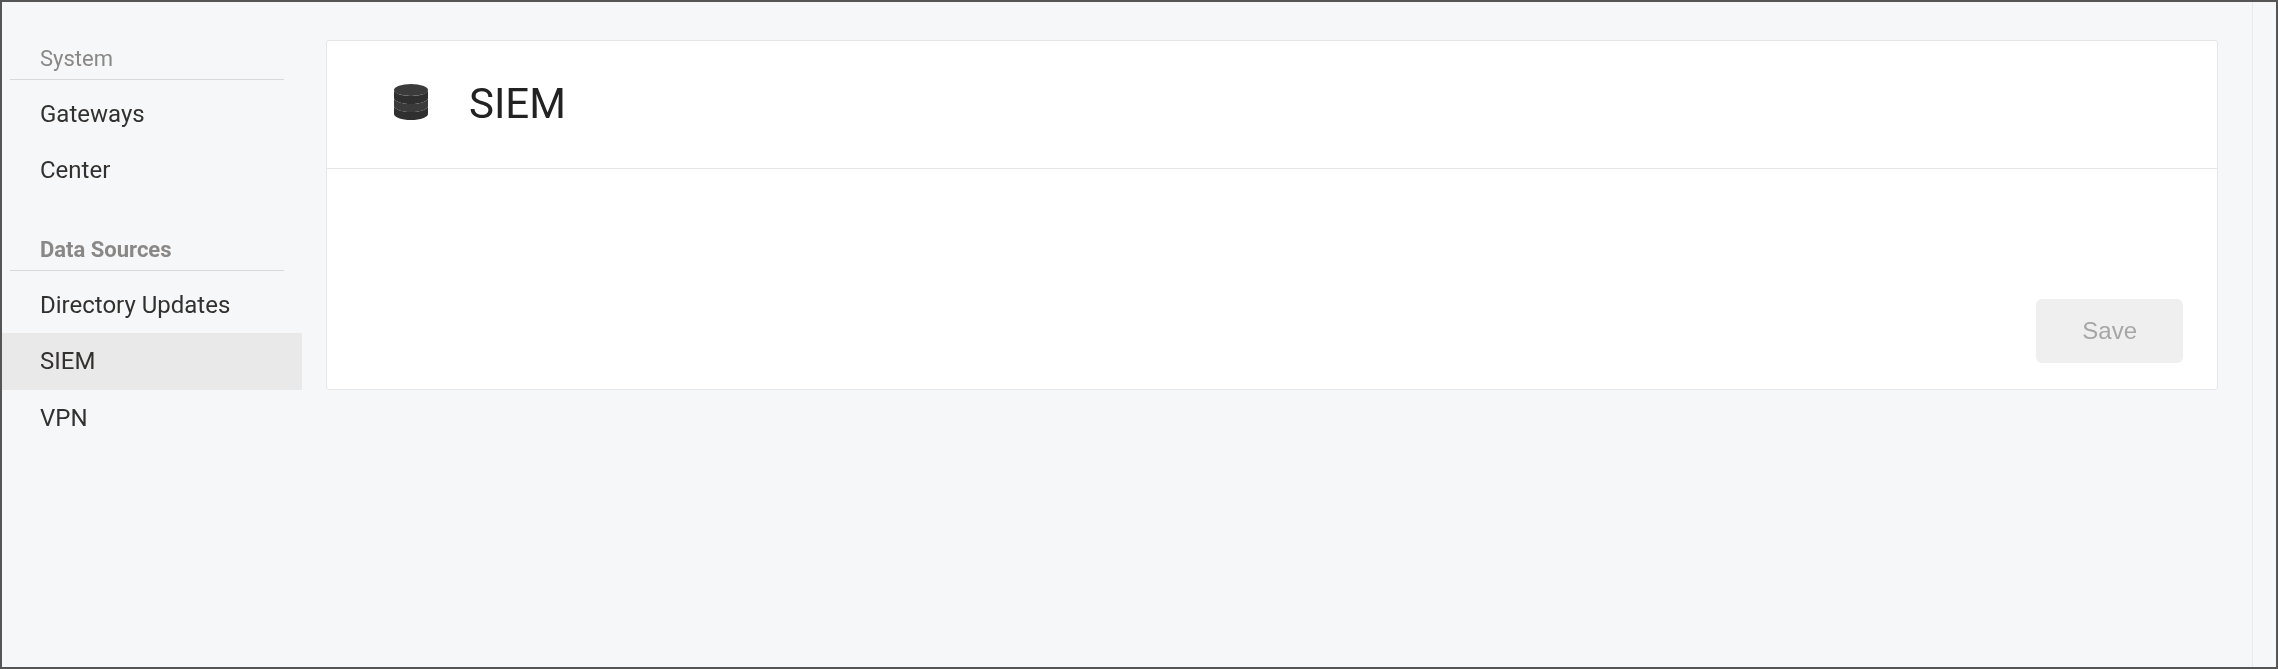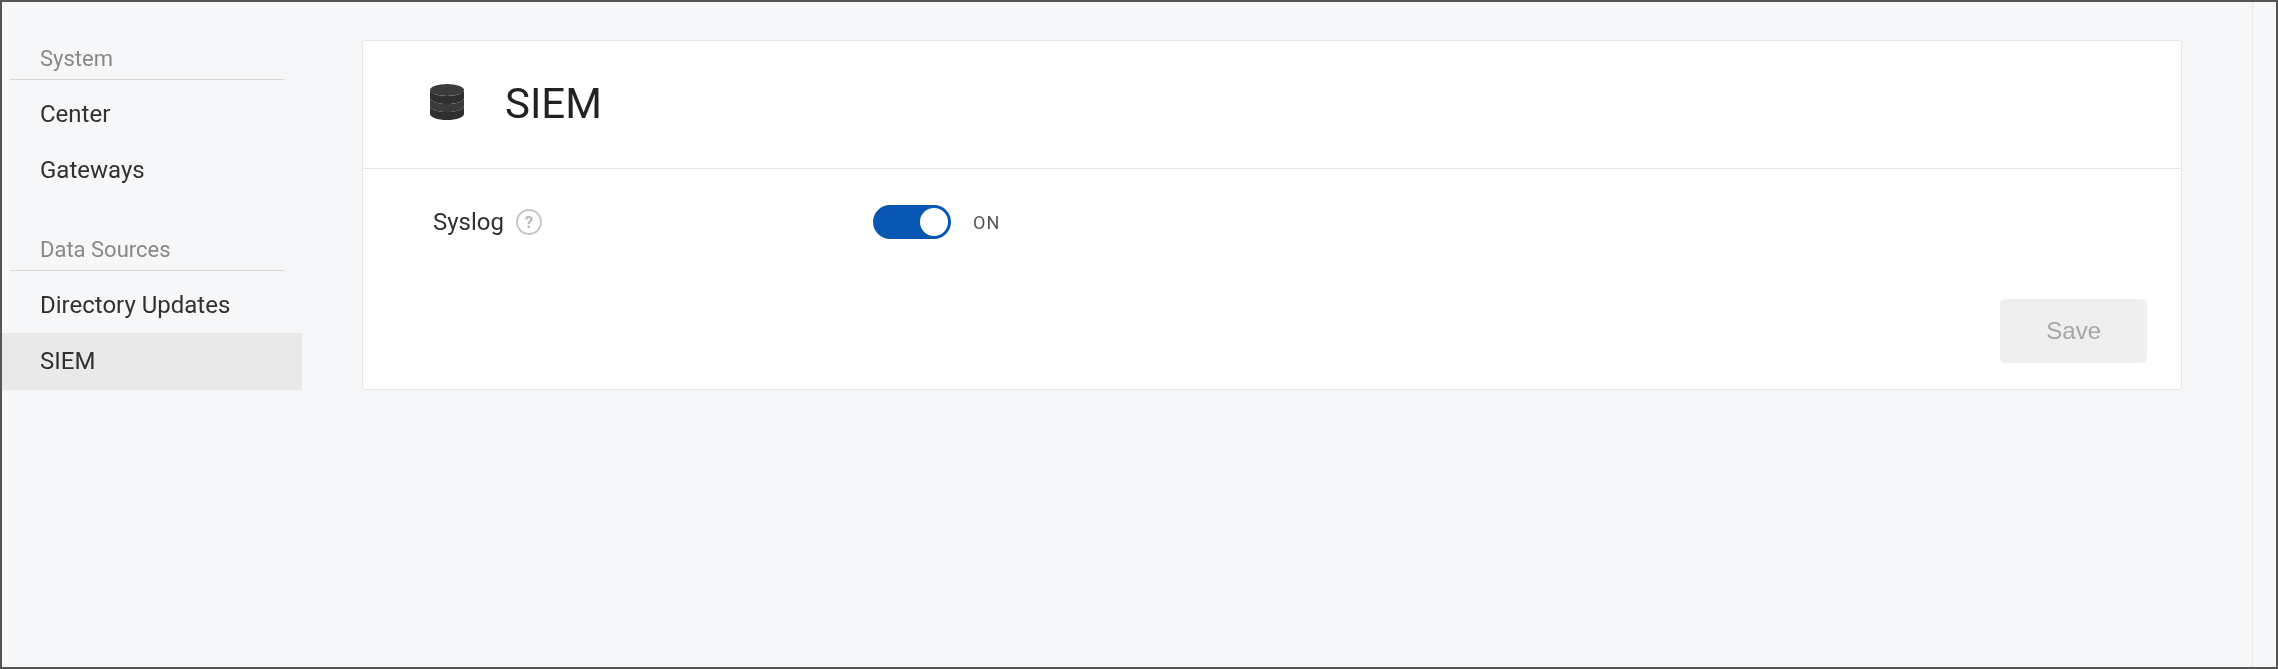--- a/index.html
+++ b/index.html
@@ -10,21 +10,20 @@
     color: #323130;
     font-size: 20px;
   }
   .viewport {
     width: 2278px;
     height: 669px;
     border: 2px solid #555;
     background: #f6f7f8;
     display: flex;
     overflow: hidden;
-    gap: 36px;
   }
   
   .sidebar {
     width: 300px;
     flex: 0 0 300px;
     padding: 28px 0 0 0;
   }
   .side-section-label {
     font-size: 22px;
     color: #8a8886;
@@ -142,63 +141,51 @@
 </style>
 </head>
 <body>
 
 <div class="viewport">
 
   <nav class="sidebar">
 
     <div class="side-section-label">System</div>
 
+    <div class="side-item">Gateways</div>
+
     <div class="side-item">Center</div>
 
-    <div class="side-item">Gateways</div>
 
-
-    <div class="side-section-label" style="margin-top:32px;">Data Sources</div>
+    <div class="side-section-label" style="margin-top:32px;font-weight:bold;">Data Sources</div>
 
     <div class="side-item">Directory Updates</div>
 
     <div class="side-item active">SIEM</div>
 
+    <div class="side-item">VPN</div>
   </nav>
 
   <main class="main">
     <section class="panel">
 
       <header class="panel-header">
         <span class="db-icon">
           <svg width="48" height="48" viewBox="0 0 48 48" aria-hidden="true">
             <ellipse cx="24" cy="10" rx="17" ry="6" fill="#3b3b3b"></ellipse>
             <path d="M7 10v8c0 3.3 7.6 6 17 6s17-2.7 17-6v-8c0 3.3-7.6 6-17 6S7 13.3 7 10z" fill="#2f2f2f"></path>
             <path d="M7 18v8c0 3.3 7.6 6 17 6s17-2.7 17-6v-8c0 3.3-7.6 6-17 6S7 21.3 7 18z" fill="#3b3b3b"></path>
             <path d="M7 26v8c0 3.3 7.6 6 17 6s17-2.7 17-6v-8c0 3.3-7.6 6-17 6S7 29.3 7 26z" fill="#2f2f2f"></path>
           </svg>
         </span>
         <h1 class="panel-title">SIEM</h1>
       </header>
 
       <div class="panel-body">
 
-        <div class="setting-row">
-          <div class="setting-label-wrap">
-            <span>Syslog</span>
-            <span class="help-icon">?</span>
-          </div>
-
-          <div class="toggle-wrap">
-            <div class="toggle">
-              <div class="toggle-knob"></div>
-            </div>
-            <span class="toggle-state">ON</span>
-          </div>
-        </div>
 
         <button class="save-btn" disabled="">Save</button>
 
       </div>
     </section>
   </main>
 
   <div class="right-gutter"></div>
 
 </div>

